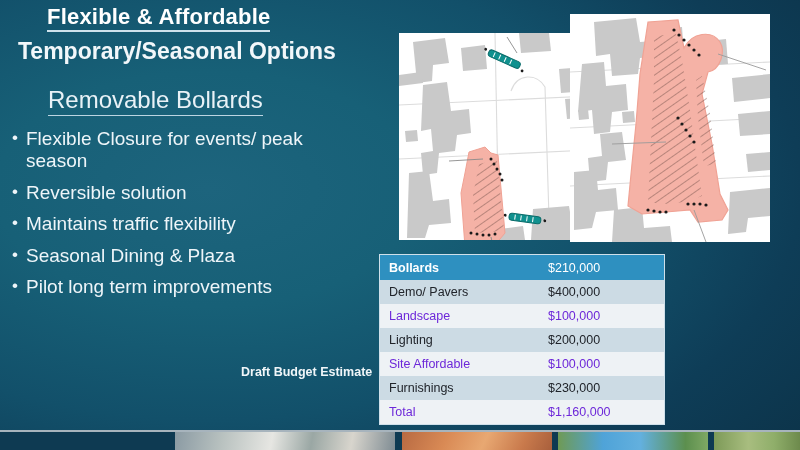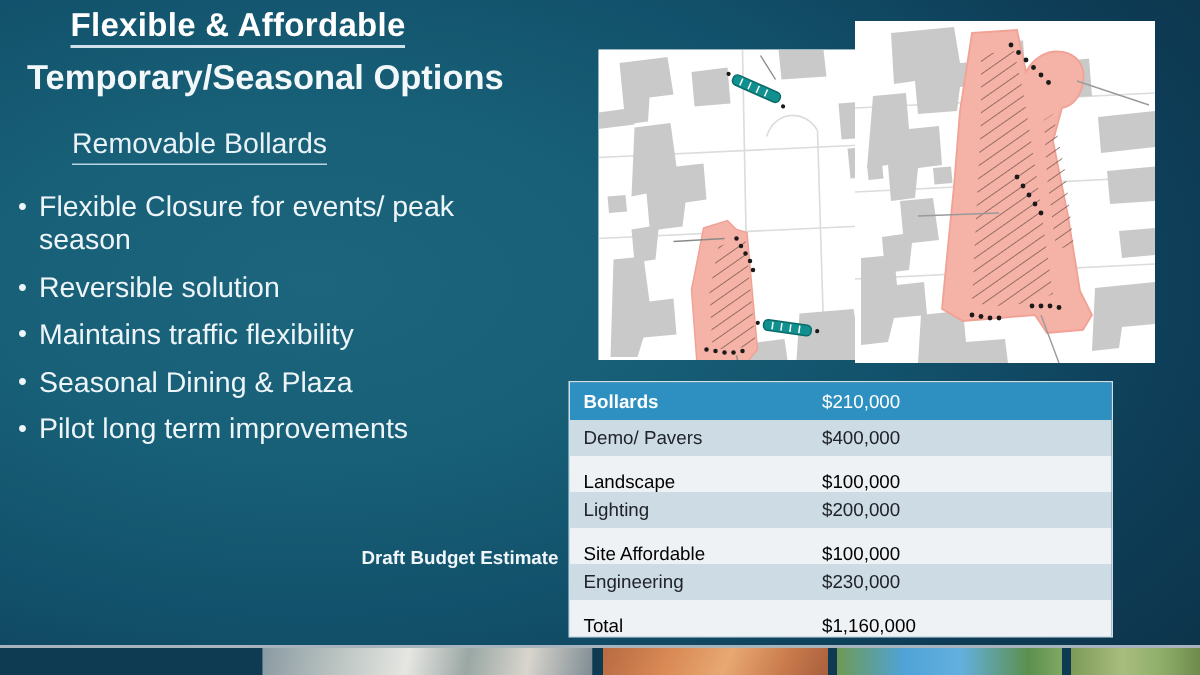--- a/index.html
+++ b/index.html
@@ -9,49 +9,49 @@
   .slide{position:relative;width:800px;height:450px;overflow:hidden;
          background:
            radial-gradient(ellipse 760px 420px at 26% 42%, #1d647d 0%, #176077 28%, #12506a 55%, #0e3d57 78%, #0c3349 100%);}
 
   
   .title{position:absolute;left:47px;top:4px;font-size:22px;font-weight:bold;
          color:#ffffff;letter-spacing:.2px;white-space:nowrap;}
   .title .ul{border-bottom:2px solid #cfe2ec;padding-bottom:1px;}
   .subtitle{position:absolute;left:18px;top:38px;font-size:23px;color:#f2f7fa;
             font-weight:700;white-space:nowrap;}
-  .sechead{position:absolute;left:48px;top:86px;font-size:19px;color:#e9f2f7;
+  .sechead{position:absolute;left:48px;top:86px;font-size:24px;color:#e9f2f7;
            white-space:nowrap;}
   .sechead span{border-bottom:1px solid #bcd5e2;padding-bottom:2px;}
 
   .bullets{position:absolute;left:12px;top:128px;width:350px;}
   .bullet{display:flex;align-items:flex-start;margin-bottom:9px;
           font-size:19px;color:#eef5f9;line-height:1.18;}
   .bdot{flex:0 0 auto;width:14px;font-size:17px;line-height:1.18;color:#eef5f9;}
   .btxt{flex:1 1 auto;}
 
   .draftnote{position:absolute;left:216px;top:365px;font-size:12.5px;
              color:#f0f6f9;font-weight:600;white-space:nowrap;padding-left:25px;}
 
   
   .mapwrap{position:absolute;left:0;top:0;width:800px;height:450px;}
   .map-panel{position:absolute;background:#ffffff;overflow:hidden;}
   #map-left{left:399px;top:33px;width:212px;height:207px;}
   #map-right{left:570px;top:14px;width:200px;height:228px;}
 
   
-  .budget{position:absolute;left:379px;top:254px;width:363px;
+  .budget{position:absolute;left:379px;top:254px;width:286px;
           border:1px solid #cfe0ea;box-sizing:border-box;}
   .brow{display:flex;height:24px;align-items:center;font-size:12.5px;}
   .brow .c1{width:160px;padding-left:9px;box-sizing:border-box;}
   .brow .c2{flex:1;padding-left:8px;box-sizing:border-box;font-weight:normal;}
   .brow.head{background:#2e90c0;color:#ffffff;font-weight:bold;height:25px;}
   .brow.head .c1{font-weight:bold;}
   .brow.alt{background:#ccdbe4;color:#20242a;}
-  .brow.plain{background:#eef2f5;color:#000000;align-items:flex-end;}
+  .brow.plain{background:#eef2f5;color:#6d28d9;}
 
   
   .strip{position:absolute;left:0;bottom:0;width:800px;height:18px;
          display:flex;border-top:2px solid #a7b4bd;}
   .strip .seg{height:100%;}
   .strip .gap{background:#0e3a52;}
 </style>
 </head>
 <body>
 
@@ -262,21 +262,21 @@
     </div>
     <div class="brow alt">
       <div class="c1">Lighting</div>
       <div class="c2">$200,000</div>
     </div>
     <div class="brow plain">
       <div class="c1">Site Affordable</div>
       <div class="c2">$100,000</div>
     </div>
     <div class="brow alt">
-      <div class="c1">Engineering</div>
+      <div class="c1">Furnishings</div>
       <div class="c2">$230,000</div>
     </div>
     <div class="brow plain">
       <div class="c1">Total</div>
       <div class="c2">$1,160,000</div>
     </div>
   </div>
 
   <div class="strip">
     <div class="seg gap" style="width:175px"></div>

